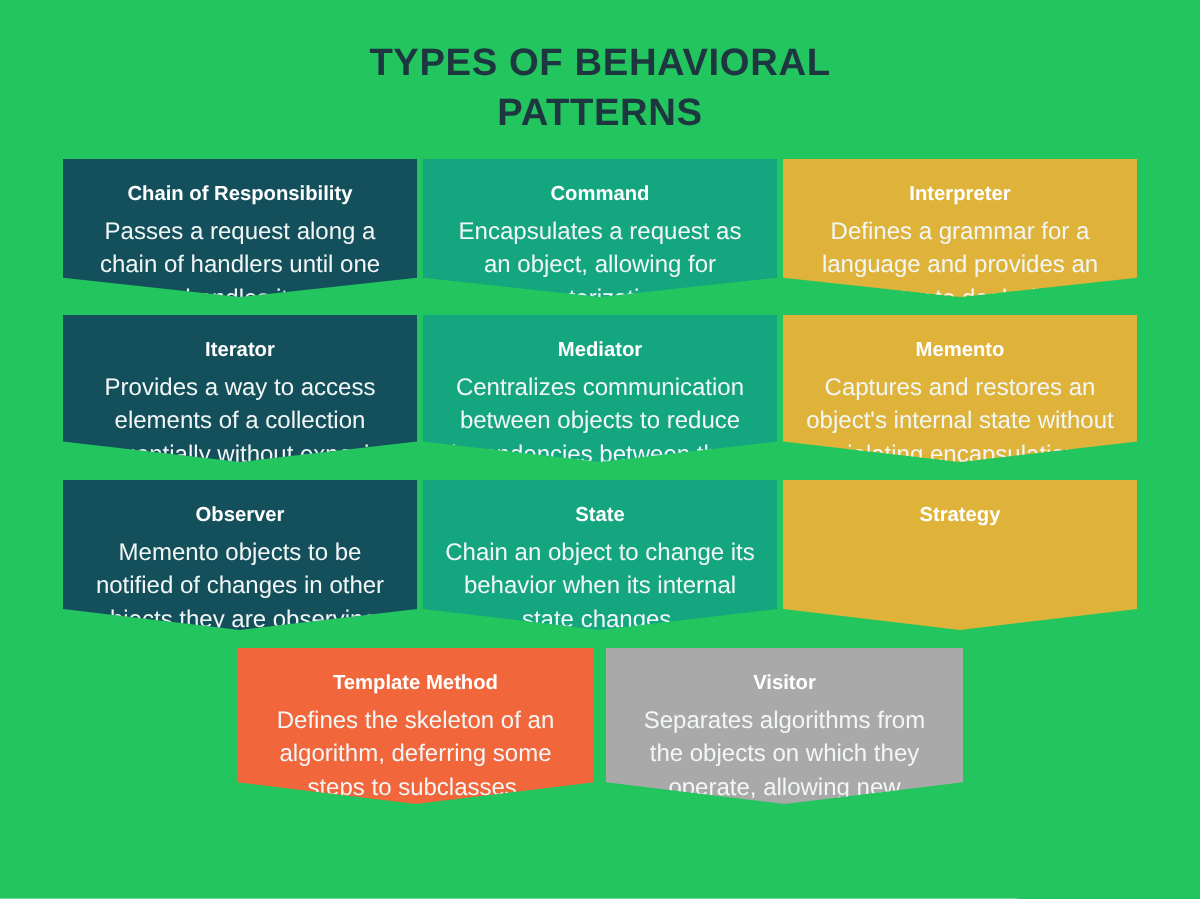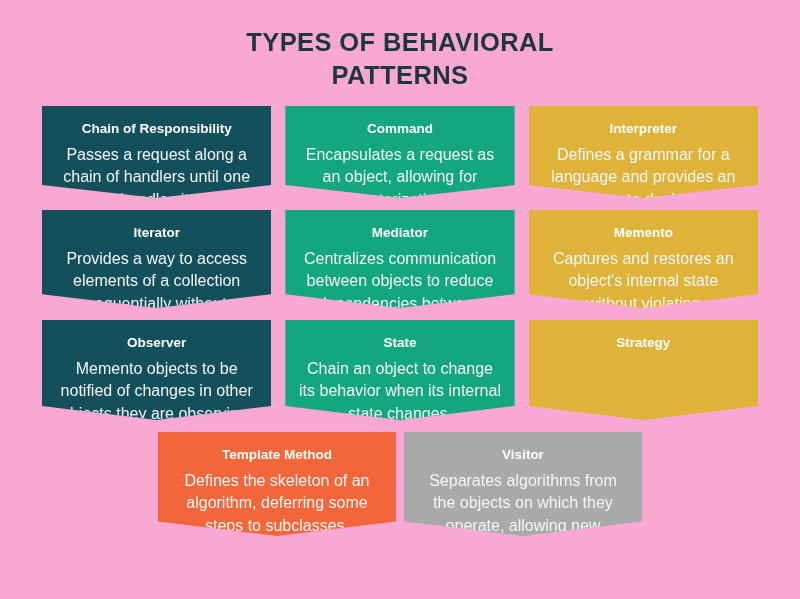--- a/index.html
+++ b/index.html
@@ -10,21 +10,21 @@
     width: 800px;
     height: 599px;
     background: #f7f6f1;
     font-family: "Liberation Sans", sans-serif;
     overflow: hidden;
   }
   .poster {
     position: relative;
     width: 800px;
     height: 599px;
-    background: #f9a8d4;
+    background: #22c55e;
     box-sizing: border-box;
   }
   .title {
     position: absolute;
     left: 0;
     top: 26px;
     width: 800px;
     text-align: center;
     font-size: 25.5px;
     font-weight: bold;
@@ -35,21 +35,21 @@
   }
 
   .grid {
     position: absolute;
     left: 42px;
     top: 106px;
     width: 716px;
   }
   .row {
     display: flex;
-    gap: 14px;
+    gap: 4px;
     margin-bottom: 12px;
   }
   .row-bottom {
     display: flex;
     gap: 8px;
     justify-content: center;
     margin-top: 8px;
   }
 
   .card {

